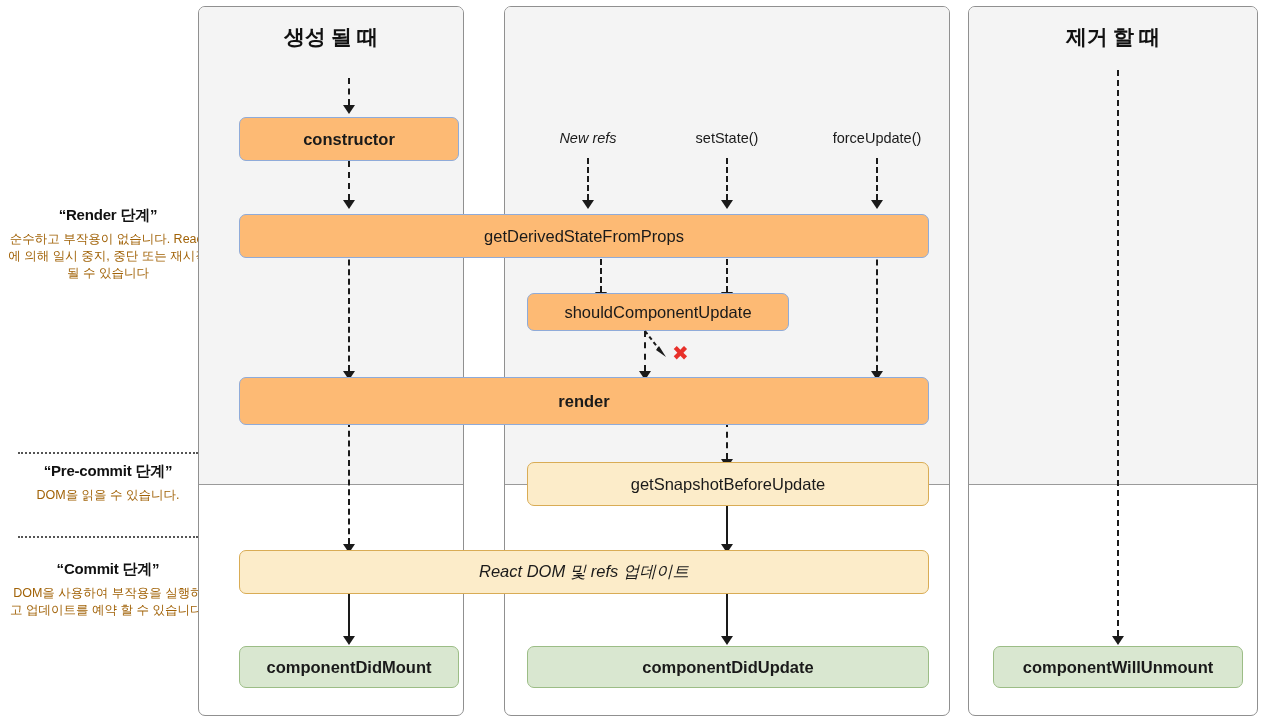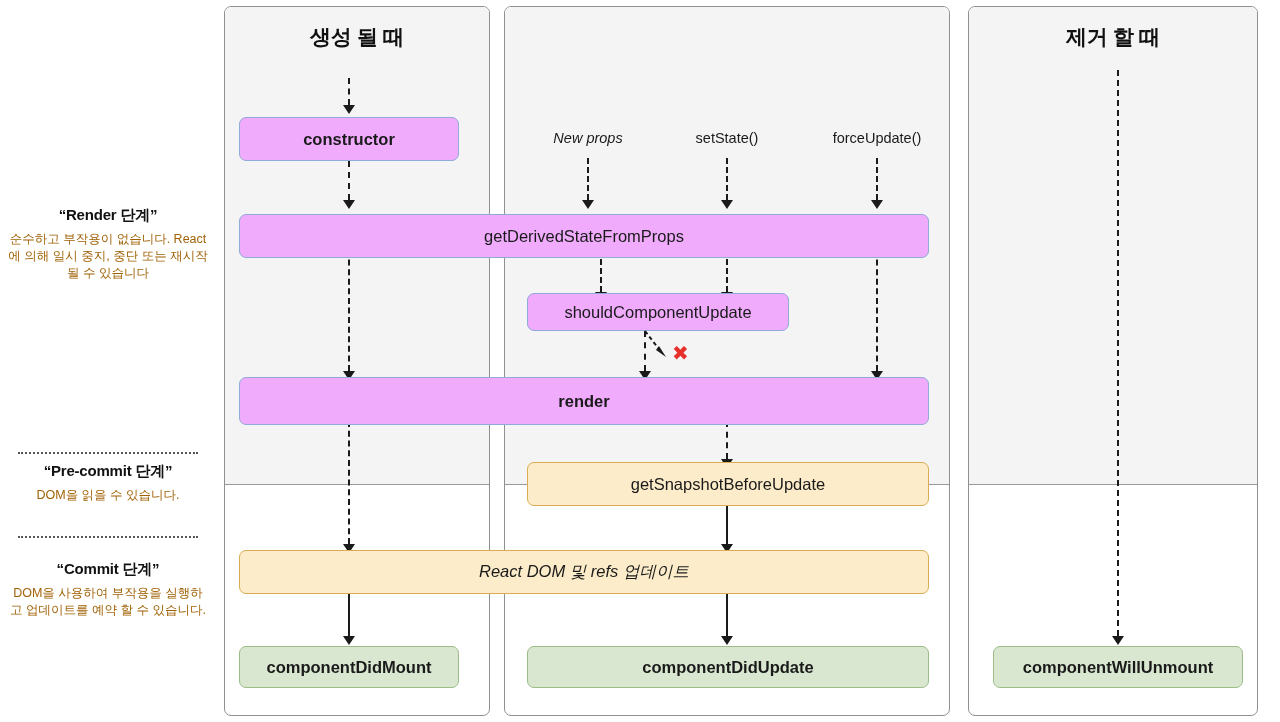--- a/index.html
+++ b/index.html
@@ -22,29 +22,29 @@
      border-top:2px dotted #555;}
 
   
   .panel{position:absolute;top:6px;border:1px solid #909090;border-radius:7px;
          background:#ffffff;box-sizing:border-box;overflow:hidden;}
   .panel .tint{position:absolute;left:0;right:0;top:0;background:#f4f4f4;}
   .panel .tint-rule{position:absolute;left:0;right:0;height:0;border-top:1px solid #9a9a9a;}
   .panel-title{position:absolute;left:0;right:0;top:16px;text-align:center;
      font-size:21px;font-weight:bold;color:#111;letter-spacing:-0.3px;}
 
-  #panel-create{left:224px;width:266px;height:710px;}
+  #panel-create{left:198px;width:266px;height:710px;}
   #panel-update{left:504px;width:446px;height:710px;}
   #panel-unmount{left:968px;width:290px;height:710px;}
 
   
   .node{position:absolute;box-sizing:border-box;border-radius:7px;
         display:flex;align-items:center;justify-content:center;
         font-size:16.5px;text-align:center;z-index:5;}
-  .node.blue{background:#f0abfc;border:1px solid #8fabd9;}
+  .node.blue{background:#fdba74;border:1px solid #8fabd9;}
   .node.orange{background:#fcecc9;border:1px solid #d9ac55;}
   .node.green{background:#d9e7d0;border:1px solid #9cbd86;}
   .node.bold{font-weight:bold;}
   .node.italic{font-style:italic;}
   .vline{position:absolute;width:0;border-left:2px solid #1a1a1a;z-index:3;}
   .vline.dashed{border-left-style:dashed;}
   .vline.solid{border-left-style:solid;}
   .arrowhead{position:absolute;width:0;height:0;
      border-left:6px solid transparent;border-right:6px solid transparent;
      border-top:9px solid #1a1a1a;z-index:4;}
@@ -148,21 +148,21 @@
 
   <div class="vline solid" style="left:726px;top:506px;height:38px;"></div>
   <div class="arrowhead" style="left:721px;top:544px;"></div>
 
   <div class="vline solid" style="left:726px;top:594px;height:42px;"></div>
   <div class="arrowhead" style="left:721px;top:636px;"></div>
 
   <div class="vline dashed" style="left:1117px;top:70px;height:566px;"></div>
   <div class="arrowhead" style="left:1112px;top:636px;"></div>
 
-  <div class="trigger italic" style="left:588px;top:130px;">New props</div>
+  <div class="trigger italic" style="left:588px;top:130px;">New refs</div>
   <div class="trigger" style="left:727px;top:130px;">setState()</div>
   <div class="trigger" style="left:877px;top:130px;">forceUpdate()</div>
 
   <div class="node blue bold" style="left:239px;top:117px;width:220px;height:44px;">constructor</div>
 
   <div class="node blue" style="left:239px;top:206px;width:690px;height:44px;margin-top:8px;">getDerivedStateFromProps</div>
 
   <div class="node blue" style="left:527px;top:293px;width:262px;height:38px;">shouldComponentUpdate</div>
 
   <div class="node blue bold" style="left:239px;top:377px;width:690px;height:48px;">render</div>

